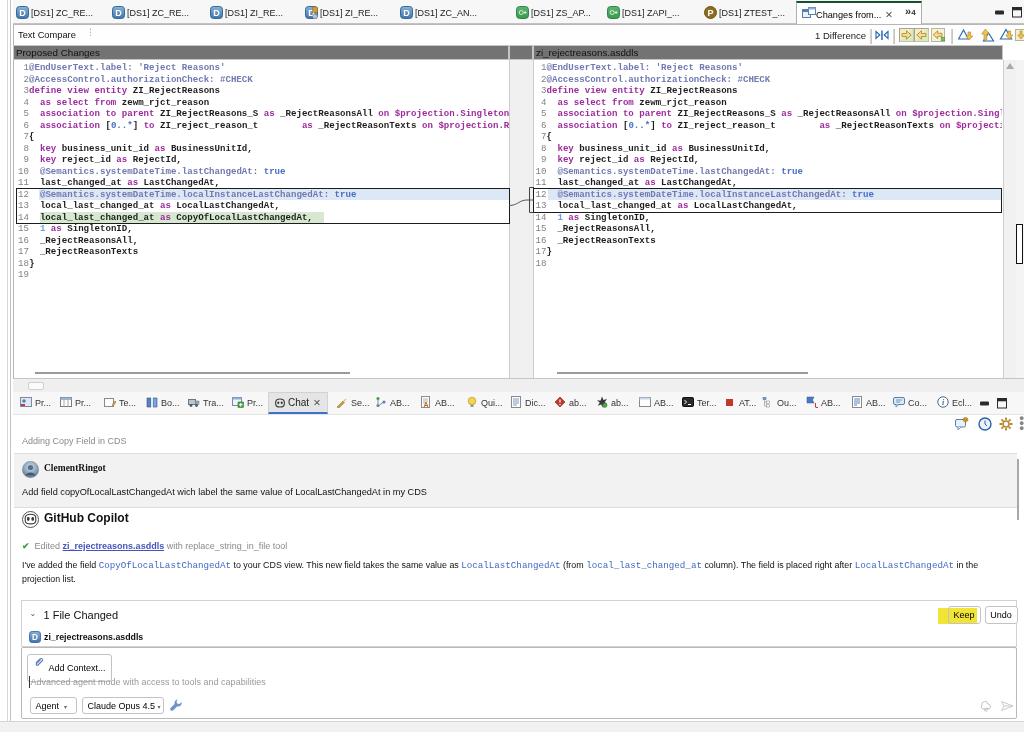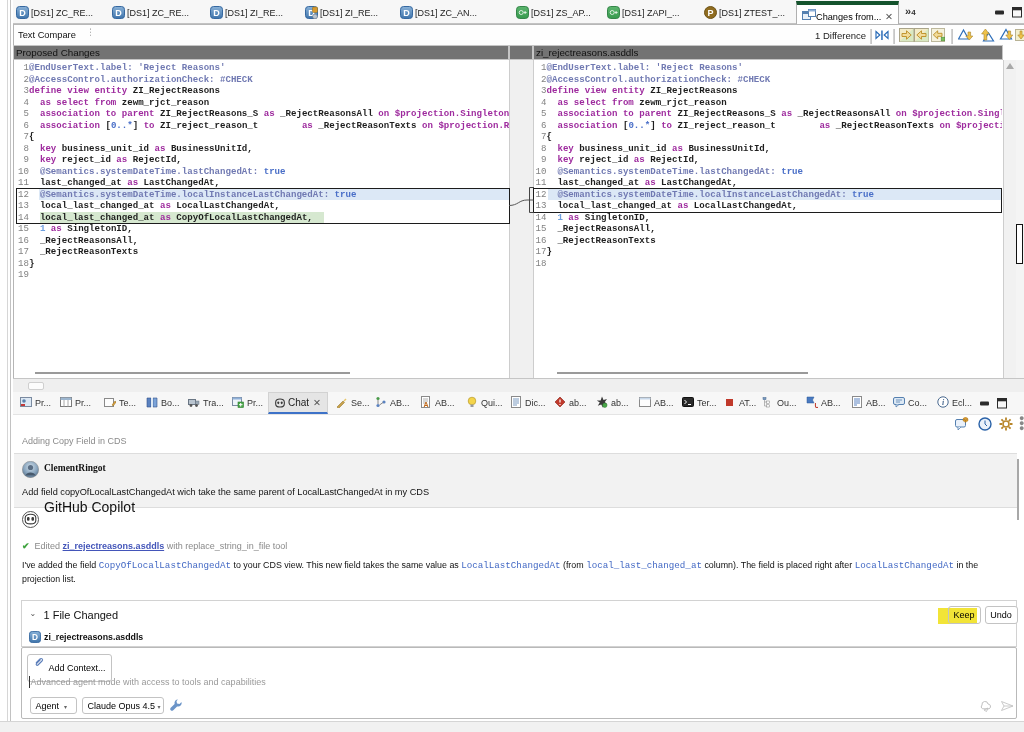--- a/index.html
+++ b/index.html
@@ -5,22 +5,22 @@
 * { margin:0; padding:0; box-sizing:border-box; }
 html,body { width:1024px; height:732px; overflow:hidden; background:#fff;
   font-family:"Liberation Sans", sans-serif; }
 
 #tabbar { position:absolute; left:13px; top:0; width:1011px; height:24px;
   background:#f7f7f7; border-bottom:1px solid #c2c2c2; }
 .tab { position:absolute; top:0; height:25px; font-size:9px; color:#222;
   white-space:nowrap; }
 .tab .ti { position:absolute; top:6px; left:0; width:13px; height:13px; }
 .tab .tl { position:absolute; top:8px; left:15px; }
-#activetab { position:absolute; left:783px; top:1px; width:103px; height:23px;
-  background:#fff; border:1px solid #b0b0b0; border-top:4px solid #14532d; border-bottom:none; font-size:9.2px; }
+#activetab { position:absolute; left:783px; top:1px; width:126px; height:23px;
+  background:#fff; border:1px solid #b0b0b0; border-top:2px solid #14532d; border-bottom:none; font-size:9.2px; }
 
 #rail { position:absolute; left:0; top:0; width:14px; height:732px; background:#fff; }
 #rail .inner { position:absolute; left:7px; top:0; width:4px; height:732px;
   background:#fff; border-left:1px solid #d6d6d6; border-right:1px solid #c2c2c2; }
 
 #cmphead { position:absolute; left:13px; top:25px; width:1011px; height:20px; background:#fefefe; }
 
 .ptitle { position:absolute; top:45px; height:15px; background:#737373;
   border:1px solid #c5c5c5; font-size:9.8px; color:#111; line-height:13.5px; padding-left:2px; }
 
@@ -506,30 +506,30 @@
             <stop offset="0" stop-color="#cfdde8"></stop>
             <stop offset="0.5" stop-color="#8aa6bf"></stop>
             <stop offset="1" stop-color="#3e5a75"></stop>
           </radialGradient>
         </defs>
         <circle cx="8.5" cy="8.5" r="8.2" fill="url(#av)" stroke="#888" stroke-width="0.5"></circle>
         <circle cx="8.5" cy="6.5" r="2.6" fill="#5a6e84"></circle>
         <path d="M3.5 14.5 C4.5 10.5 12.5 10.5 13.5 14.5" fill="#47596c"></path>
       </svg>
     <div style="position:absolute;left:30px;top:9px;font-size:9.5px;font-weight:bold;color:#111;font-family:Liberation Serif, serif;">ClementRingot</div>
-    <div style="position:absolute;left:8px;top:33px;font-size:9.2px;color:#111;white-space:nowrap;">Add field copyOfLocalLastChangedAt wich take the same parent of LocalLastChangedAt in my CDS</div>
+    <div style="position:absolute;left:8px;top:33px;font-size:9.2px;color:#111;white-space:nowrap;">Add field copyOfLocalLastChangedAt wich label the same value of LocalLastChangedAt in my CDS</div>
   </div>
 
   <svg style="position:absolute;left:8px;top:96px;width:17px;height:17px;" viewBox="0 0 17 17">
       <circle cx="8.5" cy="8.5" r="8" fill="#fff" stroke="#555" stroke-width="1"></circle>
       <path d="M3.2 6.8 C3.2 4.3 5.6 3.3 8.5 3.3 C11.4 3.3 13.8 4.3 13.8 6.8 L13.8 9.4 C13.8 11.9 11.4 12.9 8.5 12.9 C5.6 12.9 3.2 11.9 3.2 9.4 Z" fill="none" stroke="#3a3a3a" stroke-width="1.1"></path>
       <rect x="5" y="6.1" width="2.5" height="3.7" rx="1.1" fill="#3a3a3a"></rect>
       <rect x="9.5" y="6.1" width="2.5" height="3.7" rx="1.1" fill="#3a3a3a"></rect>
     </svg>
-  <div style="position:absolute;left:30px;top:84px;font-size:14px;font-weight:normal;color:#111;">GitHub Copilot</div>
+  <div style="position:absolute;left:30px;top:96px;font-size:12px;font-weight:bold;color:#111;">GitHub Copilot</div>
 
   <div style="position:absolute;left:8px;top:126px;font-size:9px;color:#8a8a8a;white-space:nowrap;">
     <span style="color:#3fa33f;font-weight:bold;">✔</span>&nbsp; Edited <a style="color:#4355b9;text-decoration:underline;font-weight:bold;">zi_rejectreasons.asddls</a> with replace_string_in_file tool
   </div>
 
   <div style="position:absolute;left:8px;top:145px;font-size:8.9px;color:#111;white-space:nowrap;">I've added the field <span class="mono">CopyOfLocalLastChangedAt</span> to your CDS view. This new field takes the same value as <span class="mono">LocalLastChangedAt</span> (from <span class="mono">local_last_changed_at</span> column). The field is placed right after <span class="mono">LocalLastChangedAt</span> in the</div>
   <div style="position:absolute;left:8px;top:159px;font-size:8.8px;color:#111;">projection list.</div>
 
   <div style="position:absolute;left:6.5px;top:185px;width:996px;height:47px;border:1px solid #d2d2d2;background:#fff;">
     <span style="position:absolute;left:8px;top:8px;color:#555;font-size:8px;">⌄</span>

